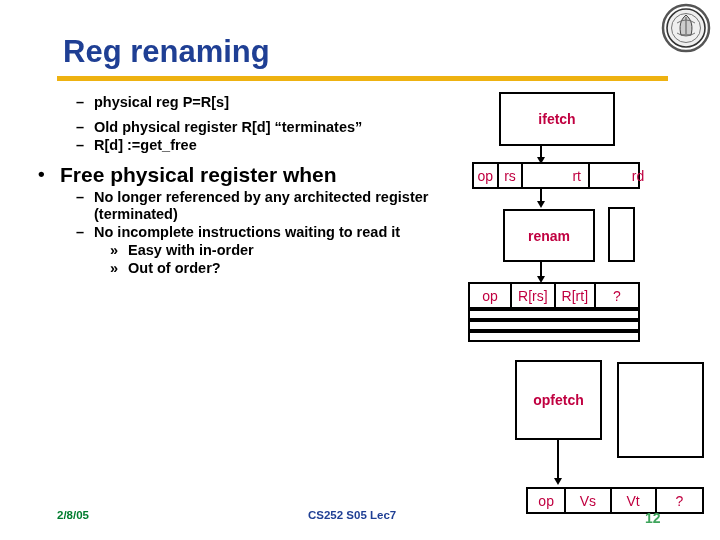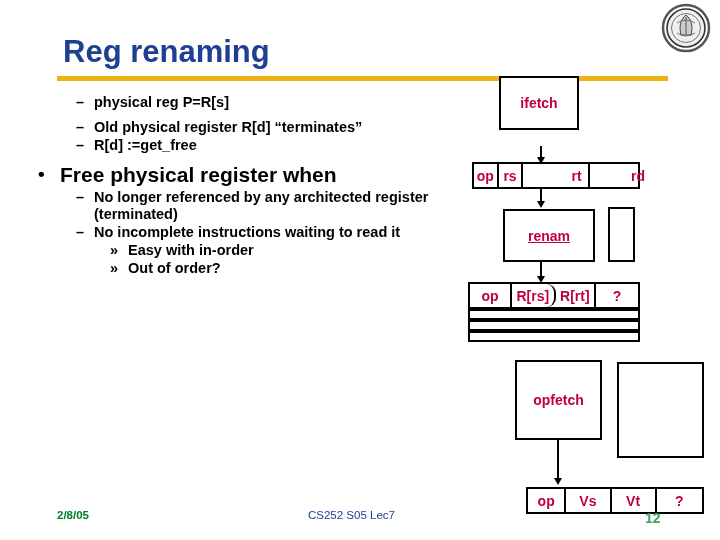--- a/index.html
+++ b/index.html
@@ -128,21 +128,21 @@
     box-sizing: border-box;
     display: flex;
   }
   .dcell {
     border-right: 2px solid #000000;
     box-sizing: border-box;
     display: flex;
     align-items: center;
     justify-content: center;
     color: #c00040;
-    font-weight: bold;
+    font-weight: normal;
     font-size: 14px;
     height: 100%;
   }
   .dcell:last-child { border-right: none; }
   .dstripe {
     position: absolute;
     border: 2px solid #000000;
     background: #ffffff;
     box-sizing: border-box;
   }
@@ -167,21 +167,21 @@
     top: 509px;
     font-size: 11.5px;
     font-weight: bold;
     color: #007c2e;
   }
   #footer-course {
     position: absolute;
     left: 308px;
     top: 509px;
     font-size: 11.5px;
-    font-weight: normal;
+    font-weight: bold;
     color: #1f3f94;
   }
   #page-num {
     position: absolute;
     left: 645px;
     top: 510px;
     font-size: 14px;
     font-weight: bold;
     color: #3fa45c;
   }
@@ -214,45 +214,45 @@
     <div class="gap-sm"></div>
     <div class="lvl1">Free physical register when</div>
     <div class="lvl2">No longer referenced by any architected register (terminated)</div>
     <div class="lvl2">No incomplete instructions waiting to read it</div>
     <div class="lvl3">Easy with in-order</div>
     <div class="lvl3">Out of order?</div>
   </div>
 
   <div id="diagram">
 
-    <div class="dbox" style="left:499px; top:76px; width:80px; height:54px;">ifetch</div>
+    <div class="dbox" style="left:499px; top:92px; width:116px; height:54px;">ifetch</div>
 
     <div class="vline" style="left:540px; top:146px; height:14px;"></div>
     <div class="arrowhead" style="left:537px; top:157px;"></div>
 
     <div class="drow" style="left:472px; top:162px; width:168px; height:27px;">
       <div class="dcell" style="width:25%;">op</div>
       <div class="dcell" style="width:25%;">rs</div>
       <div class="dcell" style="width:25%;margin-left:42px;">rt</div>
       <div class="dcell" style="width:25%;padding-left:48px;">rd</div>
     </div>
 
     <div class="vline" style="left:540px; top:189px; height:14px;"></div>
     <div class="arrowhead" style="left:537px; top:201px;"></div>
 
-    <div class="dbox" style="left:503px; top:209px; width:92px; height:53px;text-decoration:underline;">renam</div>
+    <div class="dbox" style="left:503px; top:209px; width:92px; height:53px;">renam</div>
 
     <div class="dbox" style="left:608px; top:207px; width:27px; height:55px;"></div>
 
     <div class="vline" style="left:540px; top:262px; height:18px;"></div>
     <div class="arrowhead" style="left:537px; top:276px;"></div>
 
     <div class="drow" style="left:468px; top:282px; width:172px; height:27px;">
       <div class="dcell" style="width:25%;">op</div>
-      <div class="dcell" style="width:26%;border-radius:9px;">R[rs]</div>
+      <div class="dcell" style="width:26%;">R[rs]</div>
       <div class="dcell" style="width:24%;">R[rt]</div>
       <div class="dcell" style="width:25%;">?</div>
     </div>
 
     <div class="dstripe" style="left:468px; top:309px; width:172px; height:11px;"></div>
     <div class="dstripe" style="left:468px; top:320px; width:172px; height:11px;"></div>
     <div class="dstripe" style="left:468px; top:331px; width:172px; height:11px;"></div>
 
     <div class="dbox" style="left:515px; top:360px; width:87px; height:80px;">opfetch</div>
 

